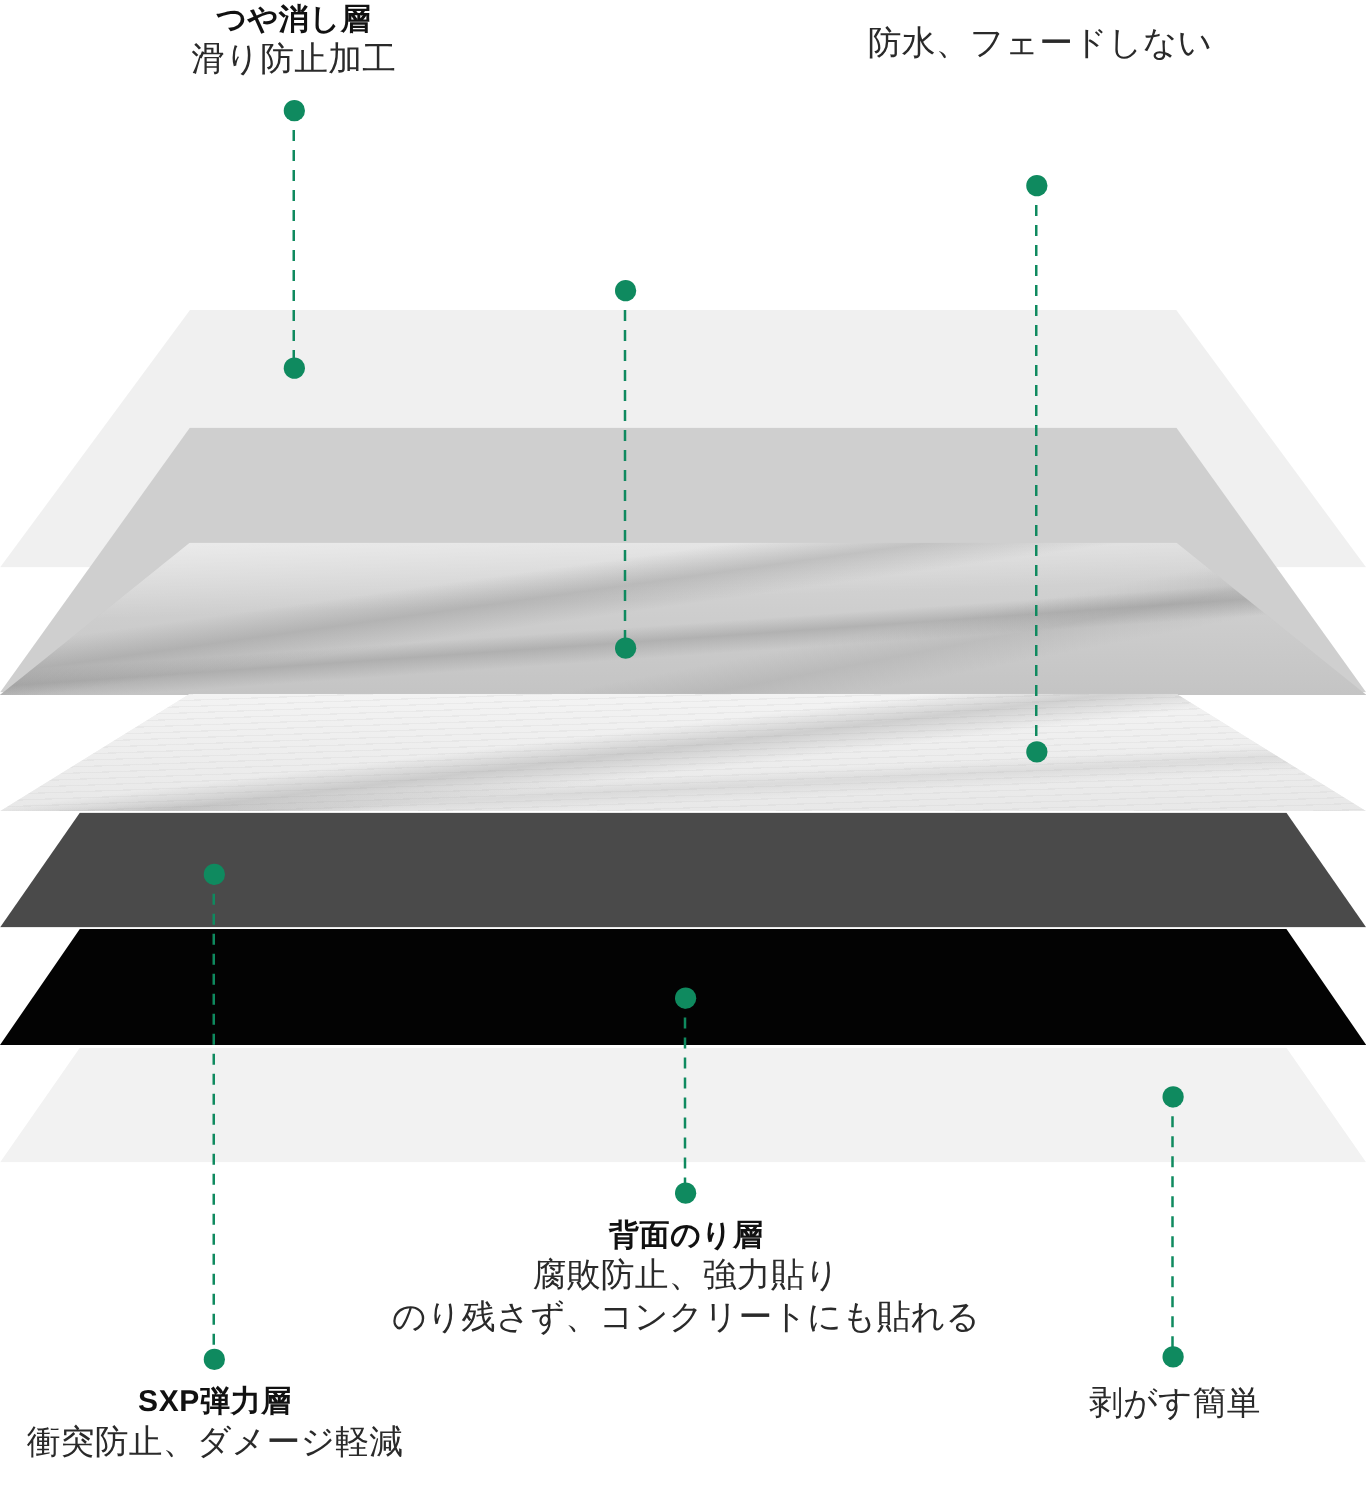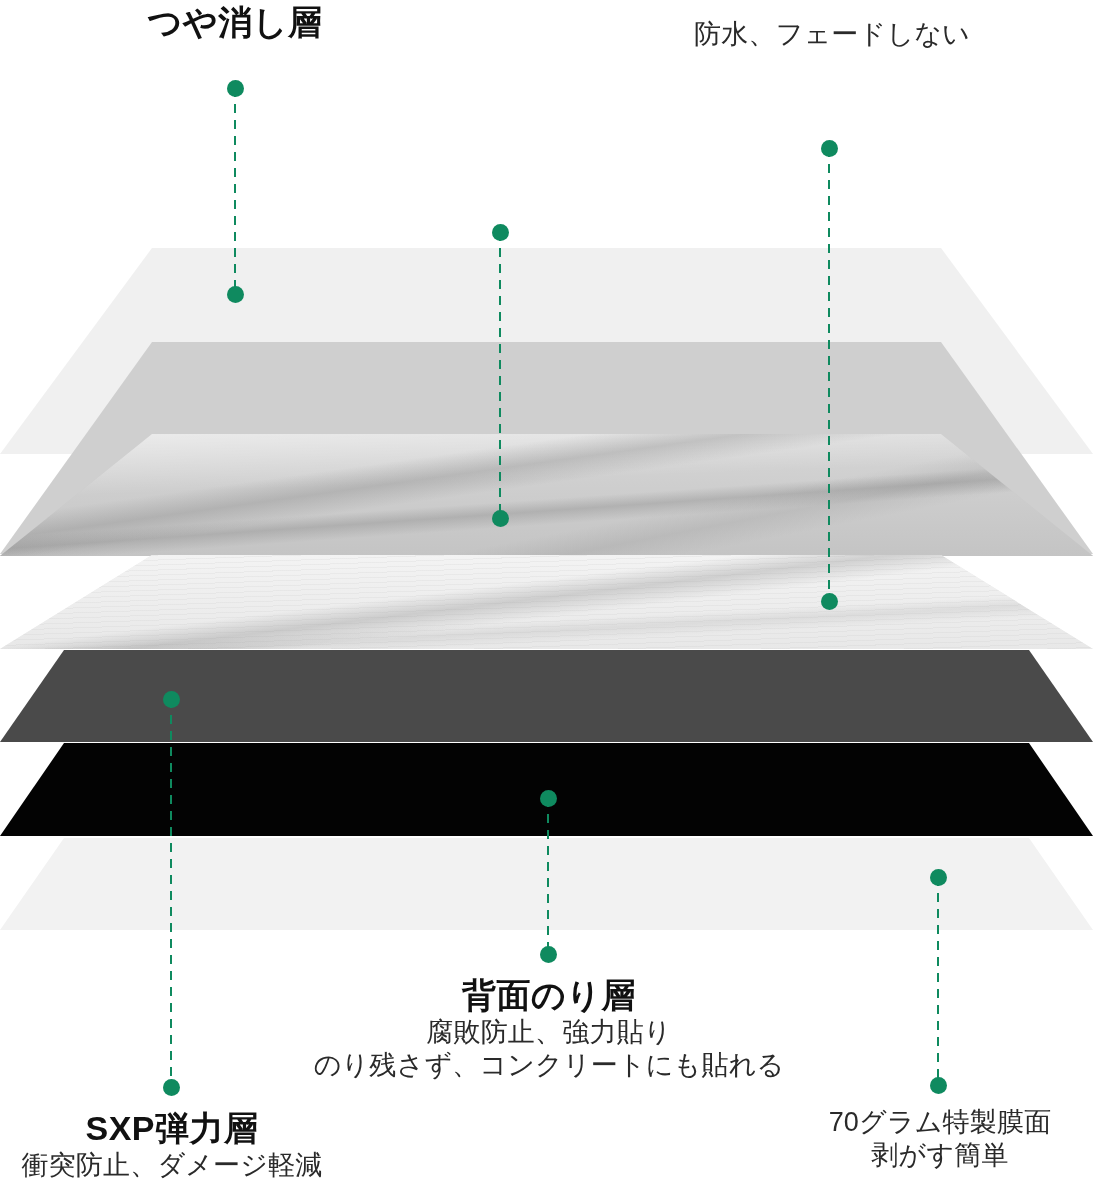--- a/index.html
+++ b/index.html
@@ -84,21 +84,21 @@
 
   
   .callout {
     position: absolute;
     text-align: center;
     color: #1c1c1c;
     white-space: nowrap;
   }
   .callout-title {
     font-weight: bold;
-    font-size: 34px;
+    font-size: 24px;
     line-height: 1.20;
     letter-spacing: 0.5px;
     color: #111111;
   }
   .callout-desc {
     font-size: 27px;
     line-height: 1.22;
     letter-spacing: 0.2px;
     color: #2a2a2a;
   }
@@ -160,20 +160,23 @@
   <div class="leader" style="left:547px; top:798px; height:156px;"></div>
   <div class="leader-dot" style="left:548px; top:798px;"></div>
   <div class="leader-dot" style="left:548px; top:954px;"></div>
 
   <div class="leader" style="left:937px; top:877px; height:208px;"></div>
   <div class="leader-dot" style="left:938px; top:877px;"></div>
   <div class="leader-dot" style="left:938px; top:1085px;"></div>
 
   <div class="callout" style="left:235px; top:2px; transform:translateX(-50%);">
     <div class="callout-title">つや消し層</div>
+    <div class="callout-desc">
+      <div>滑り防止加工</div>
+    </div>
   </div>
 
 
   <div class="callout" style="left:832px; top:18px; transform:translateX(-50%);">
     <div class="callout-desc">
       <div>防水、フェードしない</div>
     </div>
   </div>
 
   <div class="callout" style="left:172px; top:1108px; transform:translateX(-50%);">
@@ -186,18 +189,17 @@
   <div class="callout" style="left:549px; top:975px; transform:translateX(-50%);">
     <div class="callout-title">背面のり層</div>
     <div class="callout-desc">
       <div>腐敗防止、強力貼り</div>
       <div>のり残さず、コンクリートにも貼れる</div>
     </div>
   </div>
 
   <div class="callout" style="left:940px; top:1106px; transform:translateX(-50%);">
     <div class="callout-desc">
-      <div>70グラム特製膜面</div>
       <div>剥がす簡単</div>
     </div>
   </div>
 
 </div>
 
 </body></html>

